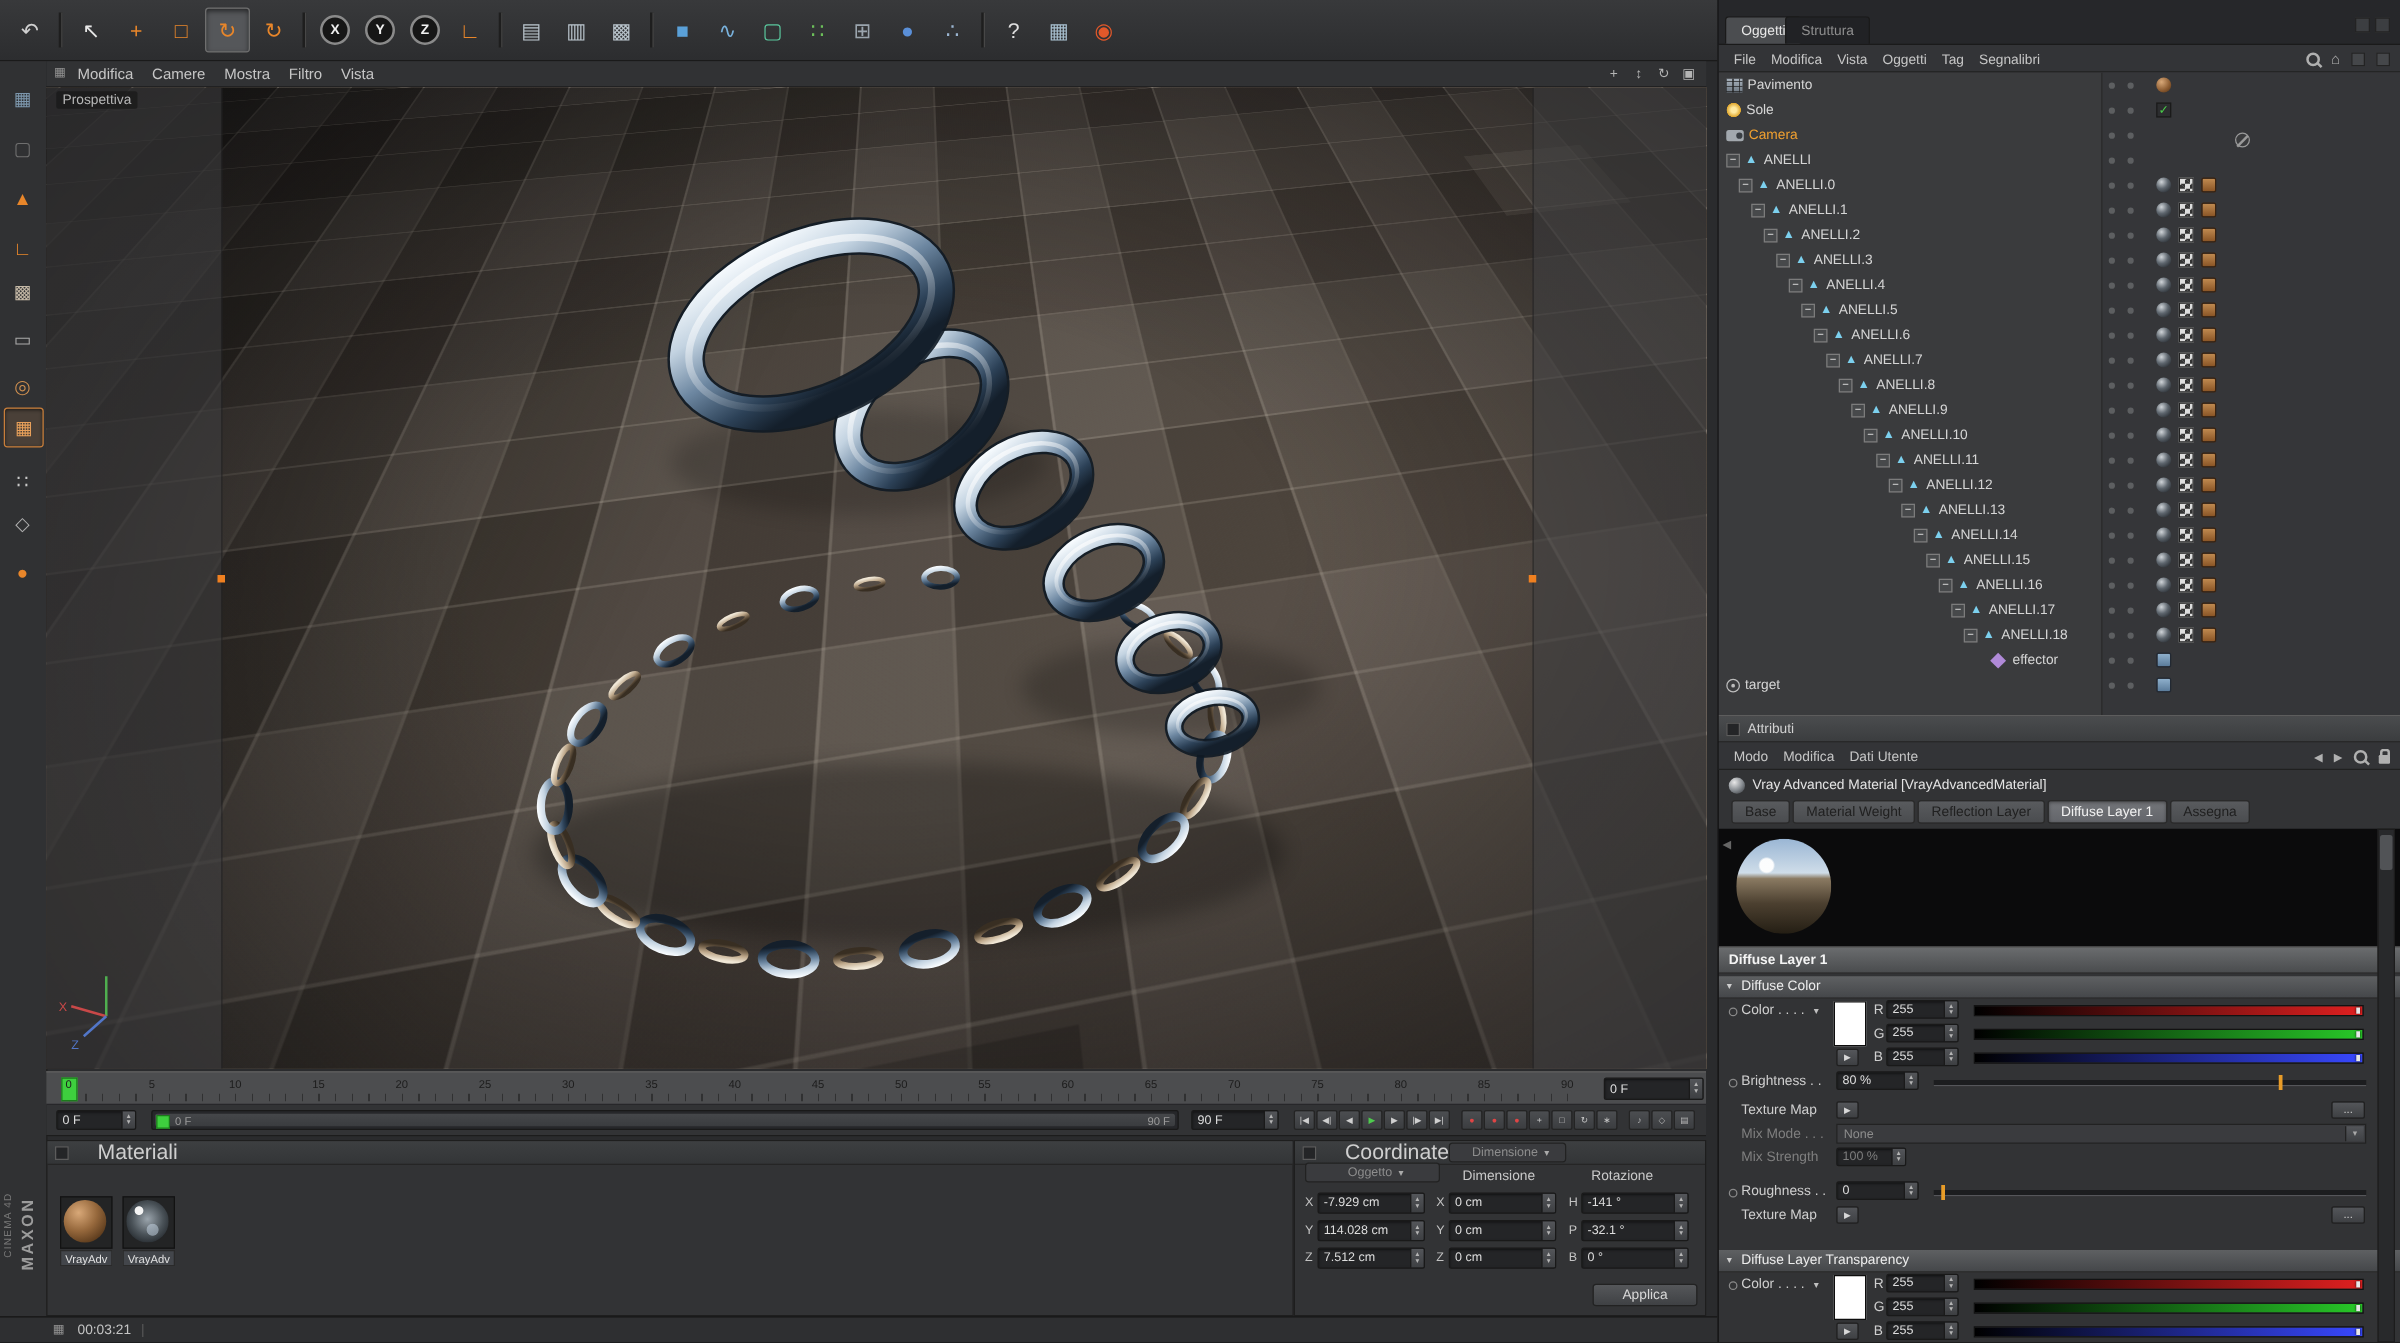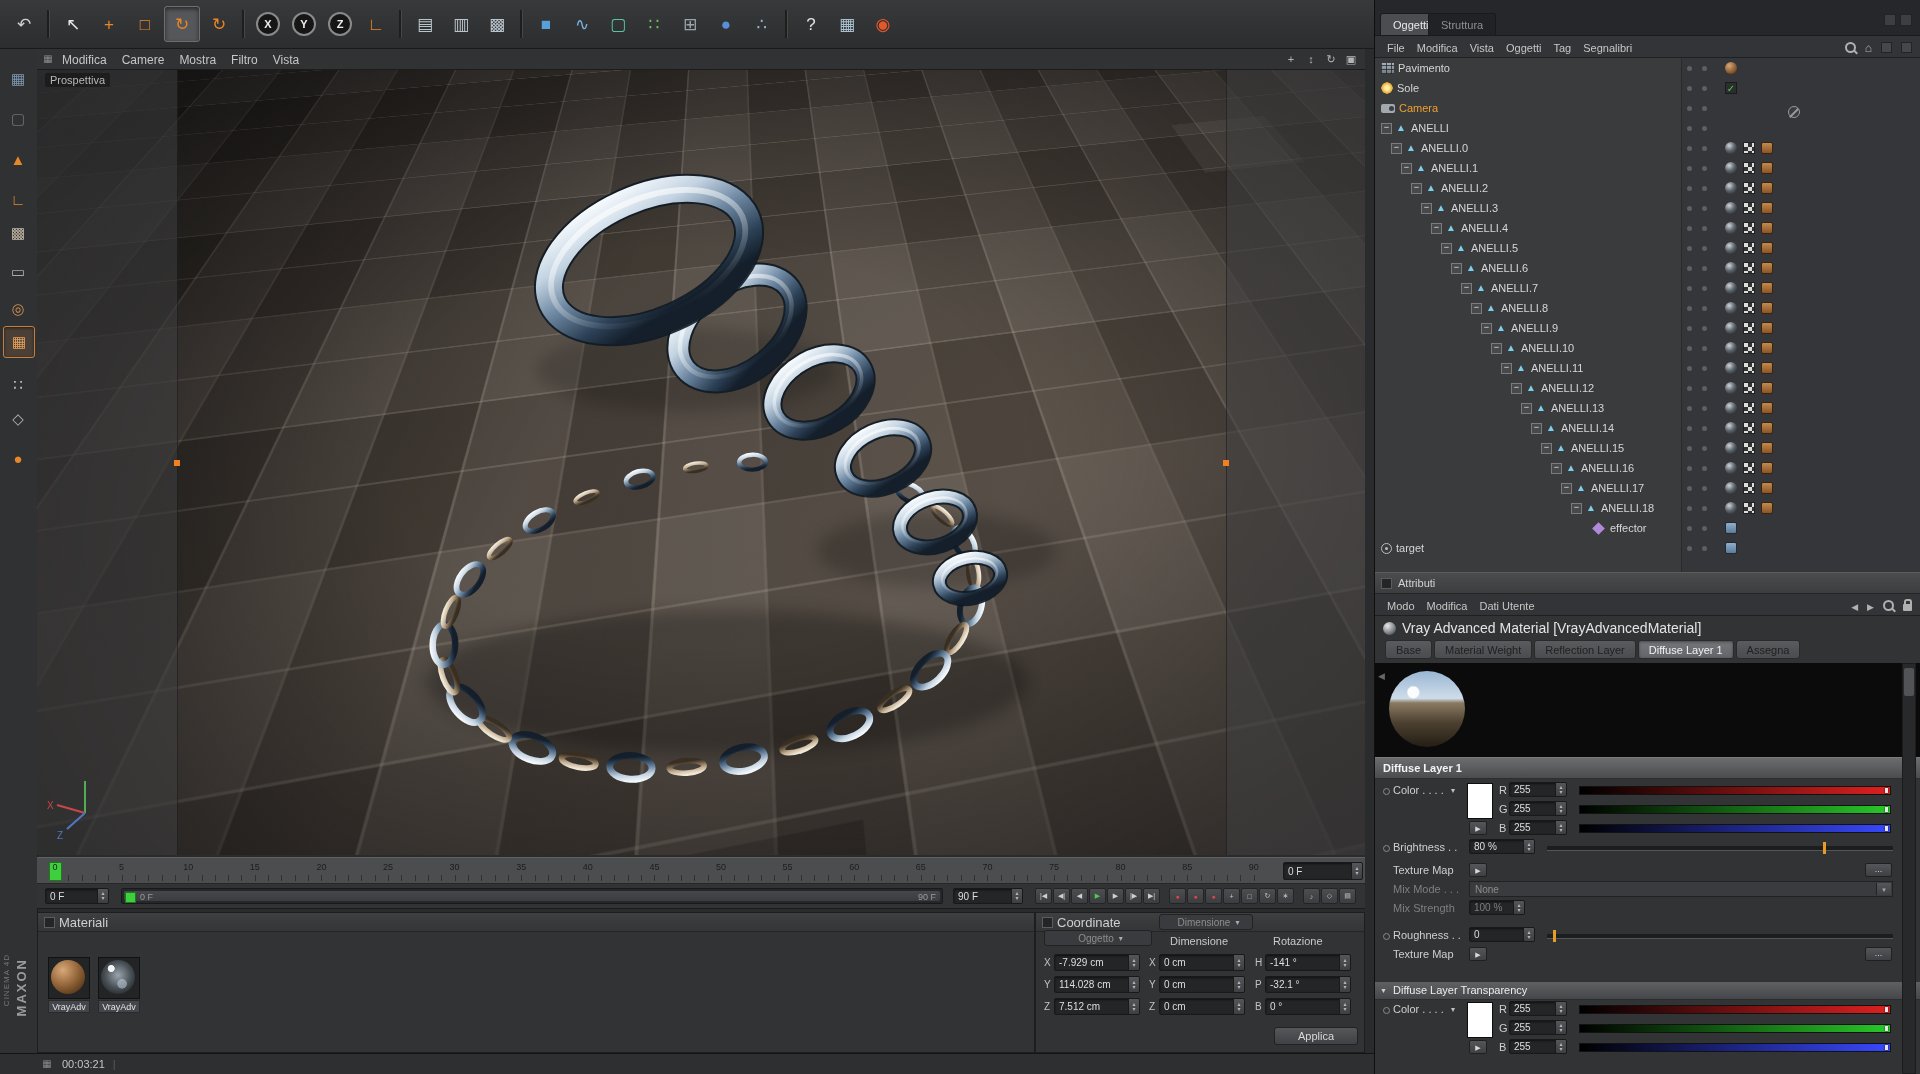--- a/index.html
+++ b/index.html
@@ -102,22 +102,22 @@
     border:1px solid #242424;border-radius:2px;display:inline-flex;align-items:center;justify-content:center;
     font-size:7px;color:#cfcfcf;box-sizing:border-box;flex:none;}
   #transport{position:absolute;left:998px;top:4px;display:flex;}
   #record-cluster{position:absolute;left:1132px;top:4px;display:flex;}
   #extras-cluster{position:absolute;left:1266px;top:4px;display:flex;}
 
   
   .panel{position:absolute;top:912px;height:141px;background:#323335;border:1px solid #1e1e1e;box-sizing:border-box;}
   #materials-panel{left:37px;width:998px;}
   #coordinate-panel{left:1035px;width:330px;}
-  .panel-head{height:18px;display:flex;align-items:center;gap:4px;padding-left:6px;
-    background:linear-gradient(#3d3f41,#333537);border-bottom:1px solid #252525;font-size:13px;color:#cfcfcf;}
+  .panel-head{height:18px;display:flex;align-items:center;gap:23px;padding-left:6px;
+    background:linear-gradient(#3d3f41,#333537);border-bottom:1px solid #252525;font-size:17px;color:#cfcfcf;}
   .chk{width:9px;height:9px;background:#242527;border:1px solid #5c5c5c;flex:none;}
   .panel-menu{height:18px;display:flex;align-items:center;padding-left:4px;border-bottom:1px solid #28282a;}
   .panel-menu .menu-item{font-size:11px;margin:0 7px;}
   .mat-thumb{position:absolute;top:44px;width:42px;}
   .mat-img{width:40px;height:40px;background:#232425;border:1px solid #121212;position:relative;}
   .mat-sphere{position:absolute;left:2px;top:2px;width:34px;height:34px;border-radius:50%;}
   .sphere-bark{background:radial-gradient(circle at 35% 30%, #d8a878, #96683c 45%, #5a3a1c 80%, #33200e);}
   .sphere-metal{background:radial-gradient(circle at 30% 25%, #f4f4f4 0 9%, rgba(0,0,0,0) 11%),
      radial-gradient(circle at 62% 70%, rgba(200,215,230,.5) 0 14%, rgba(0,0,0,0) 16%),
      radial-gradient(circle at 50% 45%, #9aa4ac, #4a5258 50%, #14171b 95%);}
@@ -195,21 +195,21 @@
   .blue-tag{background:linear-gradient(#8fb0cc,#5a7b9a);border:1px solid #222933;border-radius:2px;}
 
   
   #attr-header{position:absolute;left:0;top:572px;width:100%;height:22px;background:linear-gradient(#4a4c4e,#3b3d3f);
     border-top:1px solid #5d5d5d;border-bottom:1px solid #242424;display:flex;align-items:center;gap:6px;
     padding-left:6px;box-sizing:border-box;font-size:11px;color:#d2d2d2;}
   #attr-menubar{position:absolute;left:0;top:594px;width:100%;height:22px;background:#333437;
     border-bottom:1px solid #202020;display:flex;align-items:center;padding-left:6px;box-sizing:border-box;}
   #attr-menubar .menu-item{font-size:11px;margin:0 6px;}
   #mat-title{position:absolute;left:0;top:616px;width:100%;height:24px;display:flex;align-items:center;gap:6px;
-    padding-left:8px;box-sizing:border-box;font-size:14px;color:#e4e4e4;}
+    padding-left:8px;box-sizing:border-box;font-size:11px;color:#e4e4e4;}
   .mat-mini{width:13px;height:13px;border-radius:50%;background:radial-gradient(circle at 35% 30%,#e8e8e8,#8a8f94 50%,#2a2d31);flex:none;}
   #attr-tabs{position:absolute;left:0;top:640px;width:100%;height:23px;display:flex;gap:2px;padding-left:10px;box-sizing:border-box;}
   .attr-tab{height:19px;padding:0 10px;background:linear-gradient(#595b5e,#4a4c4f);color:#202020;font-size:11px;
     line-height:19px;border:1px solid #2a2a2a;border-radius:3px;box-sizing:border-box;white-space:nowrap;}
   .attr-tab.active{background:linear-gradient(#74767a,#63656a);color:#f2f2f2;box-shadow:inset 0 1px 3px rgba(0,0,0,.4);}
   #mat-preview{position:absolute;left:0;top:663px;width:100%;height:94px;background:#0b0b0c;border-bottom:1px solid #000;}
   .prev-mark::before{content:"◀";font-size:9px;color:#666;}
   #preview-sphere{position:absolute;left:14px;top:8px;width:76px;height:76px;border-radius:50%;
     background:radial-gradient(circle at 32% 28%, rgba(255,255,255,.95) 0 7%, rgba(255,255,255,0) 9%),
       linear-gradient(to bottom,#9ab6d4 0%,#cfdde9 36%,#8a7a62 42%,#4c4030 68%,#241e14 100%);}
@@ -955,20 +955,21 @@
         <span class="attr-tab">Reflection Layer</span>
         <span class="attr-tab active">Diffuse Layer 1</span>
         <span class="attr-tab">Assegna</span>
       </div>
     <div id="mat-preview">
       <span class="prev-mark" style="position:absolute;left:3px;top:2px;"></span>
       <div id="preview-sphere"></div>
     </div>
     <div id="attr-body">
         <div class="attr-section">Diffuse Layer 1</div>
+        <div class="attr-sub">Diffuse Color</div>
         <div class="rgb-wrap">
           <div class="swatch"></div>
           <div class="a-row">
             <span class="bullet"></span>
             <span class="a-label">Color . . . .</span>
             <span class="lbl-arrow">▾</span>
             <span class="ch-label">R</span>
             <div class="field ch-val">
               <span class="fval">255</span>
               <span class="spin"></span>

